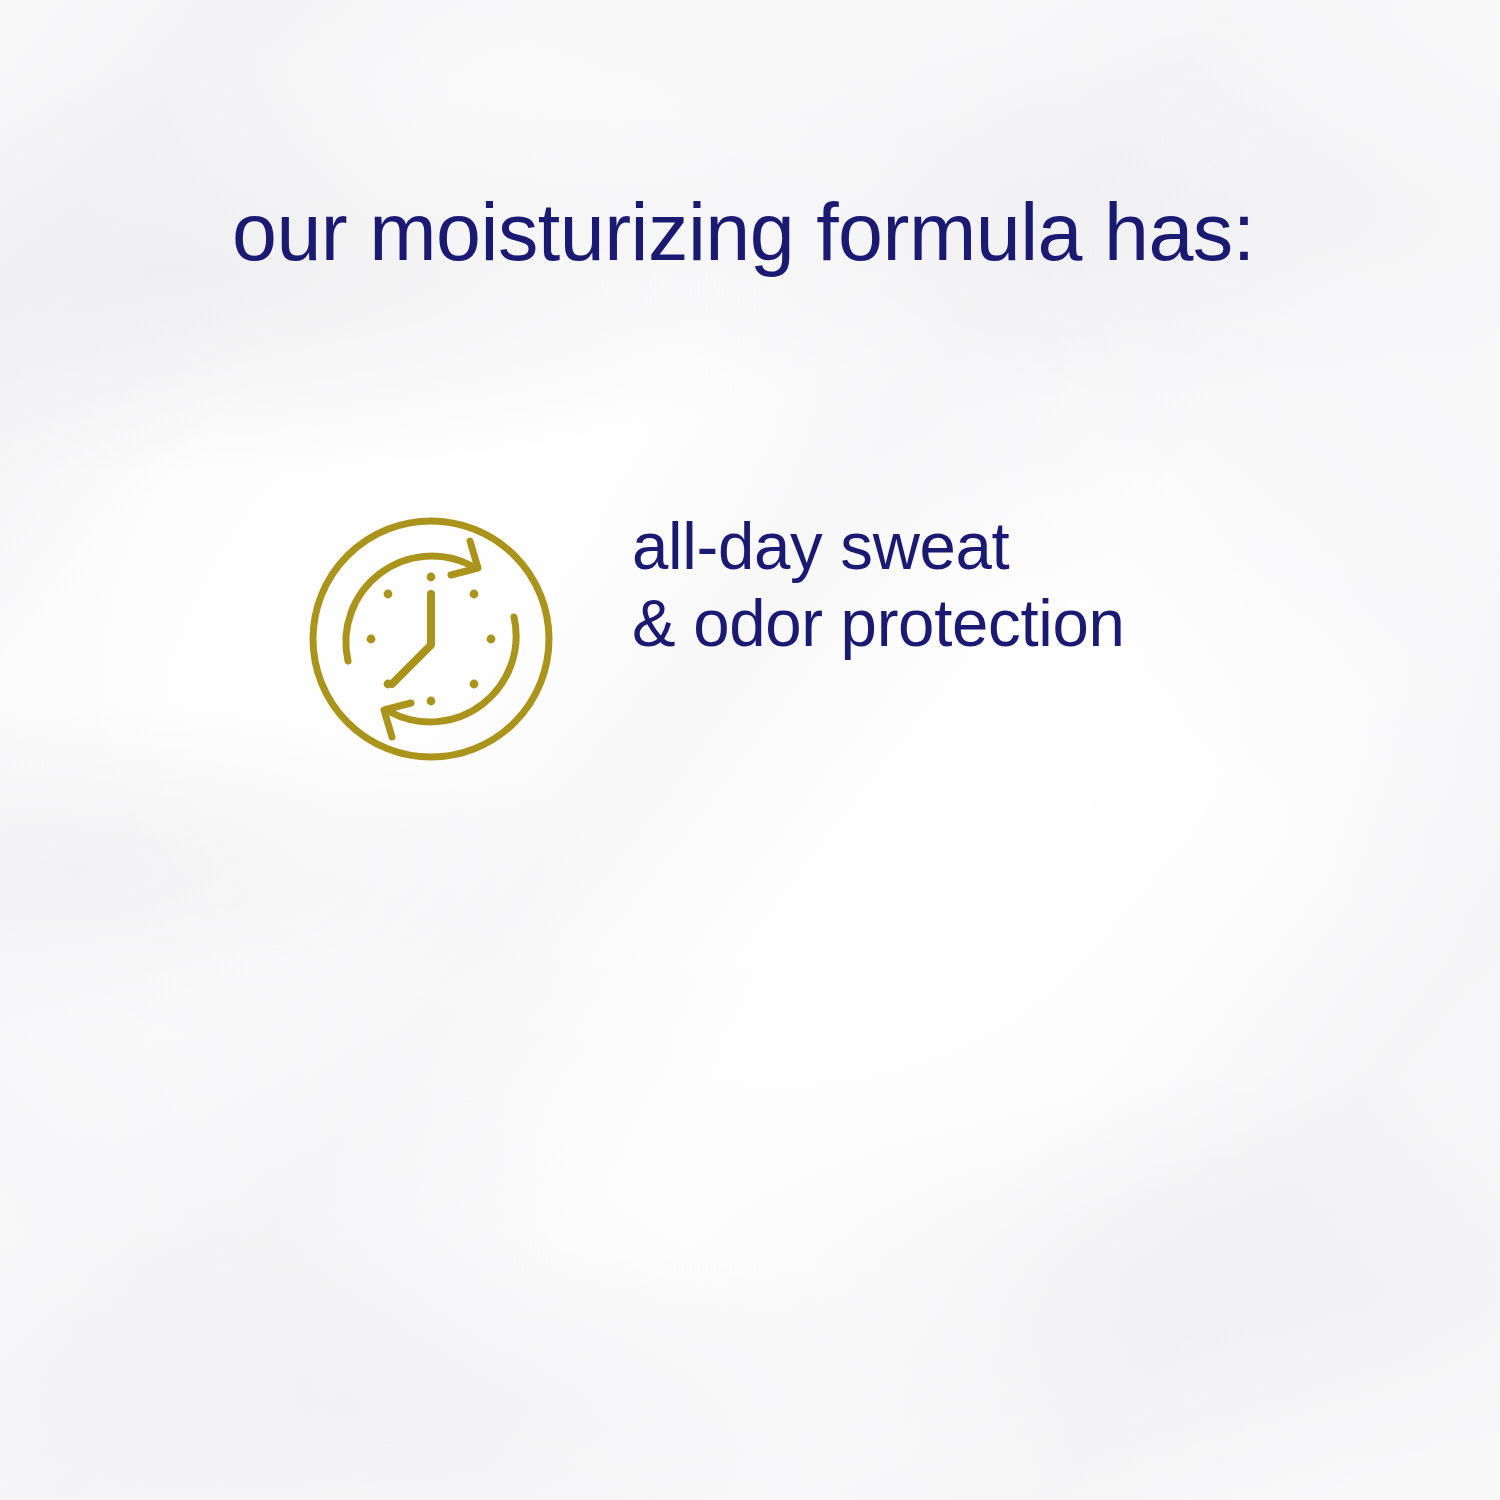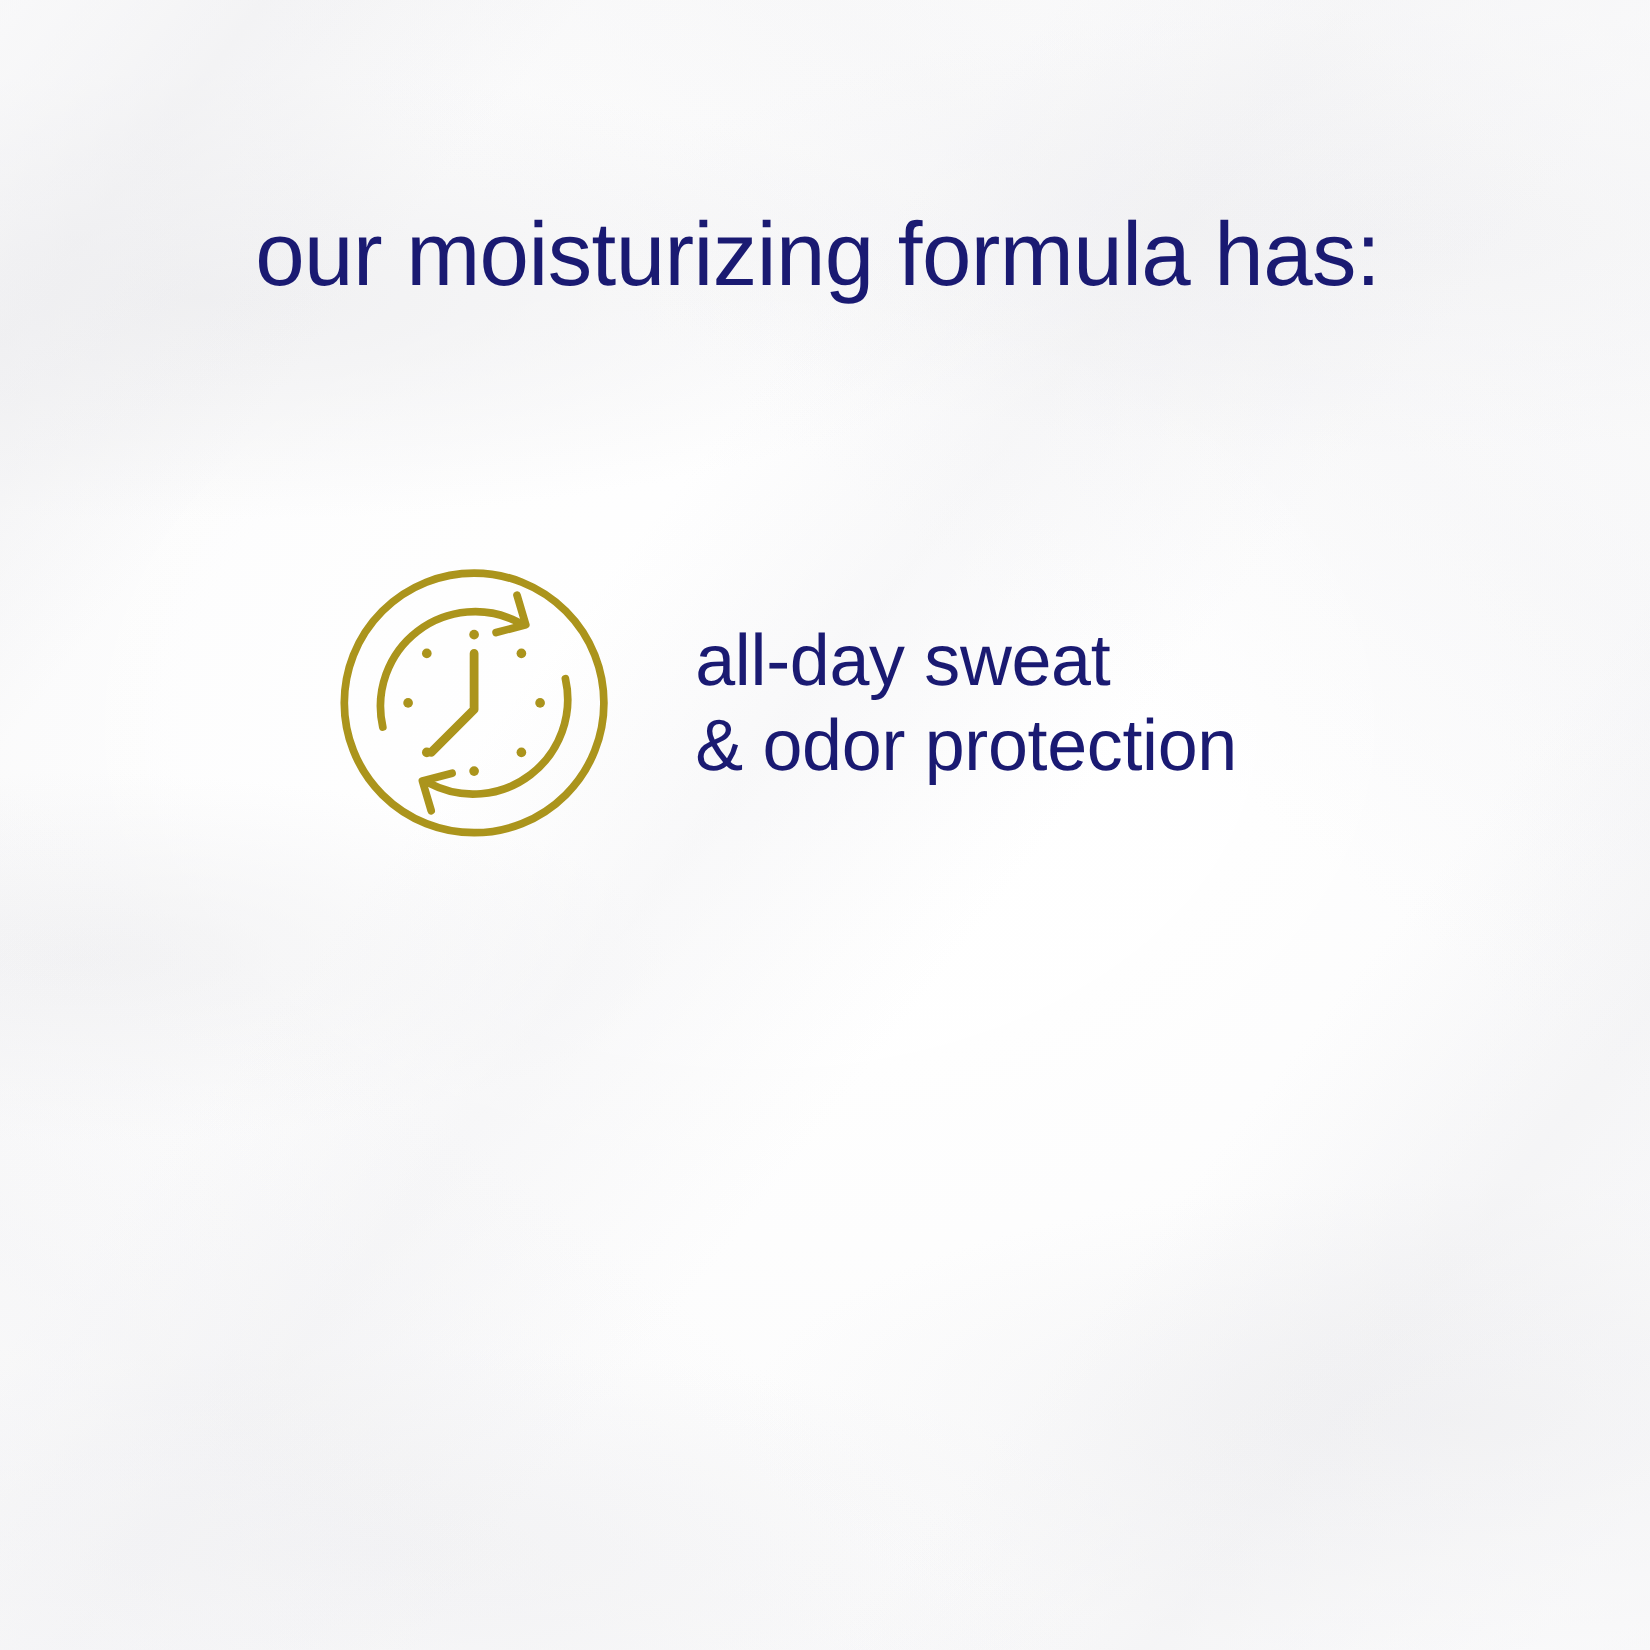--- a/index.html
+++ b/index.html
@@ -86,21 +86,21 @@
     color: #1a1a72;
     font-weight: 400;
     white-space: nowrap;
     transform: scaleX(0.985);
     transform-origin: left top;
   }
 
   .benefit-row {
     position: absolute;
     display: flex;
-    align-items: center;
+    align-items: flex-start;
   }
   #row-1 { left: 300px; top: 508px; }
   #row-2 { left: 300px; top: 872px; }
 
   .benefit-icon {
     width: 262px;
     flex: 0 0 262px;
     height: 262px;
     display: block;
   }

